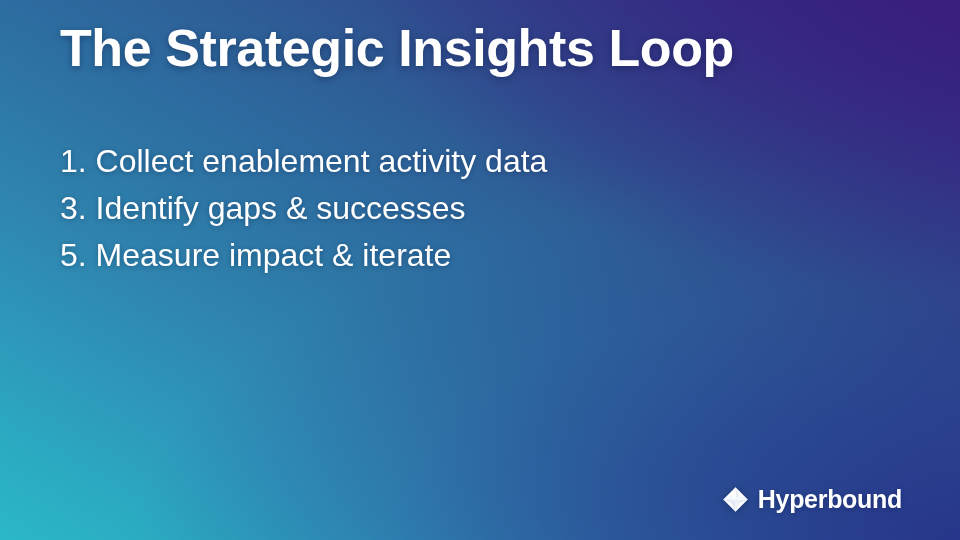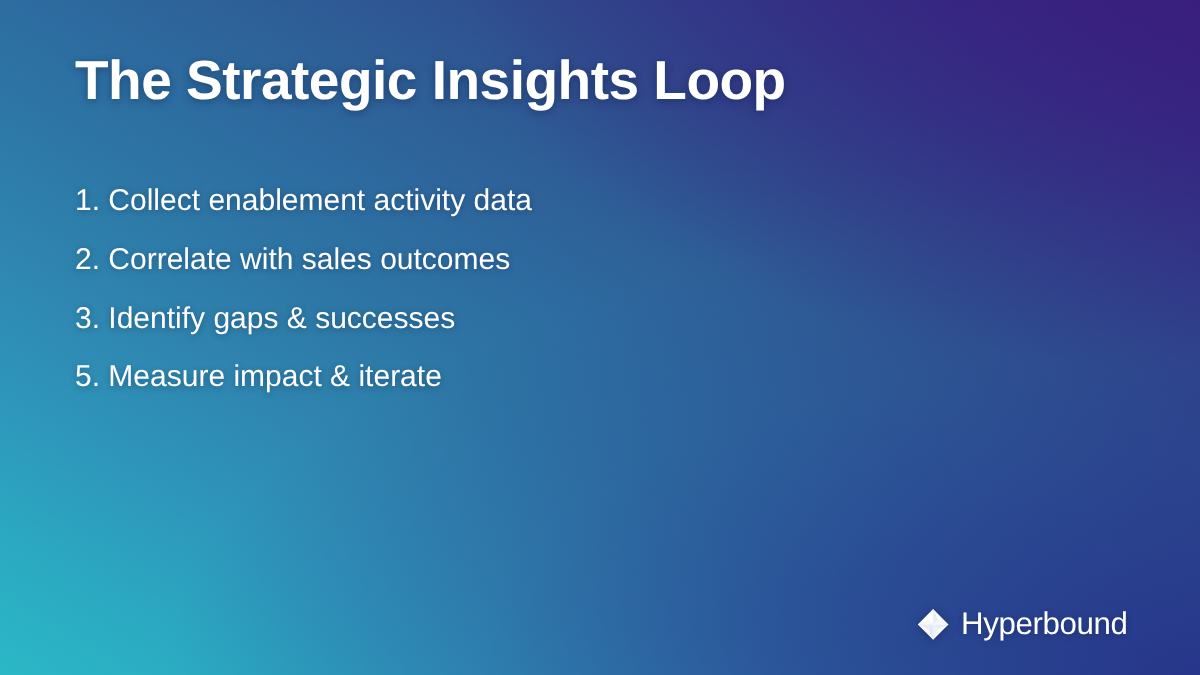--- a/index.html
+++ b/index.html
@@ -66,39 +66,39 @@
   #content {
     position: relative;
     z-index: 2;
     width: 100%;
     height: 100%;
   }
 
   #page-title {
     position: absolute;
     left: 60px;
-    top: 40px;
-    font-size: 44px;
+    top: 19px;
+    font-size: 52px;
     font-weight: bold;
     color: #ffffff;
     letter-spacing: -0.4px;
     line-height: 1.12;
     text-shadow: 0 2px 7px rgba(10, 24, 60, 0.42);
     white-space: nowrap;
   }
 
   #steps-list {
     position: absolute;
     left: 60px;
     top: 146px;
     list-style: none;
   }
 
   .step-item {
-    font-size: 24px;
+    font-size: 32px;
     font-weight: 400;
     color: #ffffff;
     line-height: 30px;
     height: 30px;
     margin-bottom: 17px;
     white-space: nowrap;
     text-shadow: 0 1px 5px rgba(10, 24, 60, 0.35);
   }
 
   .step-item:last-child { margin-bottom: 16px; }
@@ -115,38 +115,37 @@
   #brand-mark {
     width: 27px;
     height: 27px;
     display: block;
     flex: none;
     filter: drop-shadow(0 1px 4px rgba(10, 24, 60, 0.40));
   }
 
   #brand-name {
     font-size: 25px;
-    font-weight: normal;
+    font-weight: bold;
     color: #ffffff;
     letter-spacing: -0.3px;
     line-height: 1;
     text-shadow: 0 1px 5px rgba(10, 24, 60, 0.35);
   }
 </style>
 </head>
 <body>
 
 <div id="slide">
   <div id="content">
 
     <h1 id="page-title">The Strategic Insights Loop</h1>
 
     <ul id="steps-list">
       <li class="step-item">1. Collect enablement activity data</li>
-      <li class="step-item">2. Correlate with sales outcomes</li>
       <li class="step-item">3. Identify gaps &amp; successes</li>
       <li class="step-item">5. Measure impact &amp; iterate</li>
     </ul>
 
     <div id="brand-logo">
       <svg id="brand-mark" viewBox="0 0 32 32" aria-hidden="true">
         <polygon points="16,1.5 30.5,16 16,30.5 1.5,16" fill="#ffffff"></polygon>
         <polygon points="16,1.5 20.6,11.4 16,16" fill="#e7ecf5"></polygon>
         <polygon points="16,1.5 16,16 11.4,11.4" fill="#ffffff"></polygon>
         <polygon points="30.5,16 20.6,20.6 16,16" fill="#e7ecf5"></polygon>

